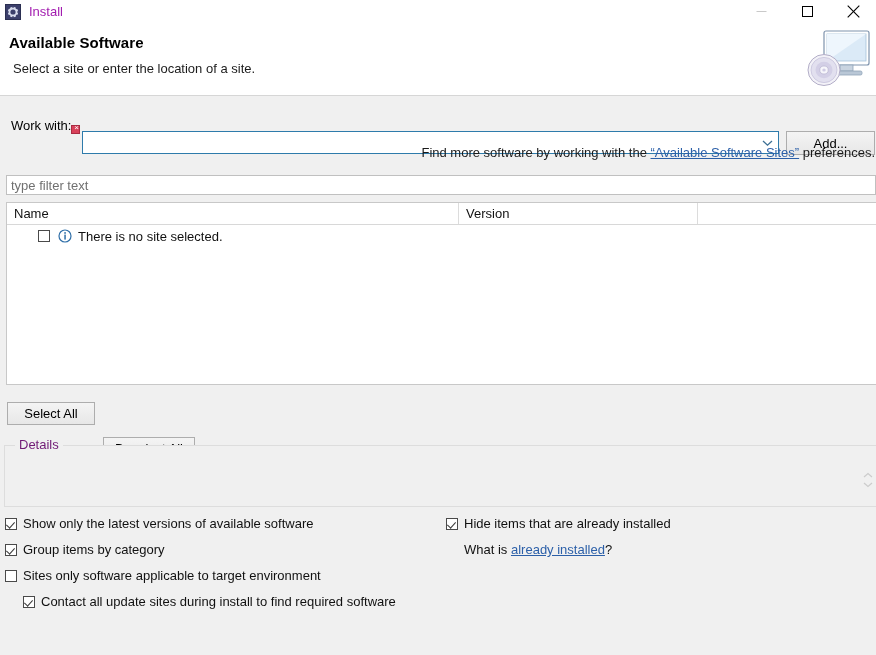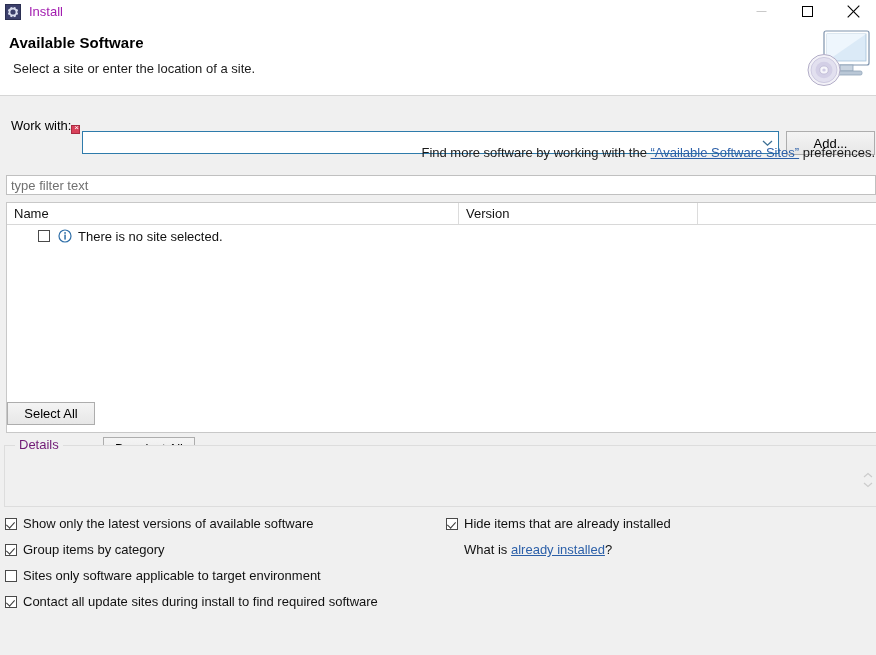--- a/index.html
+++ b/index.html
@@ -206,21 +206,21 @@
     padding: 0 4px;
     color: #000;
     height: 16px;
   }
   .filter-input::placeholder { color: #707070; opacity: 1; }
 
   
   .table {
     position: absolute;
     left: 6px; top: 106px;
-    width: 870px; height: 231px;
+    width: 870px; height: 183px;
     background: #ffffff;
     border: 1px solid #c8c8c8;
     border-right: none;
     box-sizing: border-box;
   }
   .thead {
     position: relative;
     height: 21px;
     background: #ffffff;
     border-bottom: 1px solid #d8d8d8;
@@ -311,21 +311,21 @@
     position: absolute;
     display: flex;
     align-items: center;
     font-size: 13px;
     white-space: nowrap;
   }
   .optrow .lbl { margin-left: 6px; color: #111; }
   .opt-l1 { left: 5px; top: 420px; }
   .opt-l2 { left: 5px; top: 446px; }
   .opt-l3 { left: 5px; top: 472px; }
-  .opt-l4 { left: 5px; top: 498px; }
+  .opt-l4 { left: 23px; top: 498px; }
   .opt-r1 { left: 446px; top: 420px; }
   .whatis {
     position: absolute;
     left: 464px; top: 446px;
     font-size: 13px;
     color: #111;
     white-space: nowrap;
   }
 </style>
 </head>

